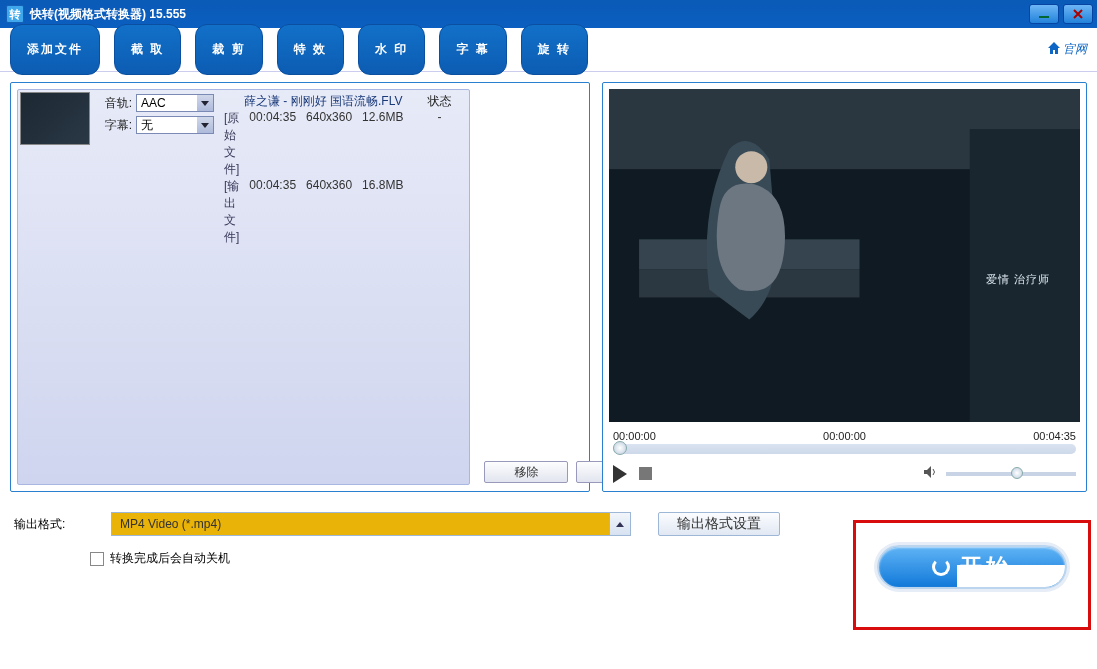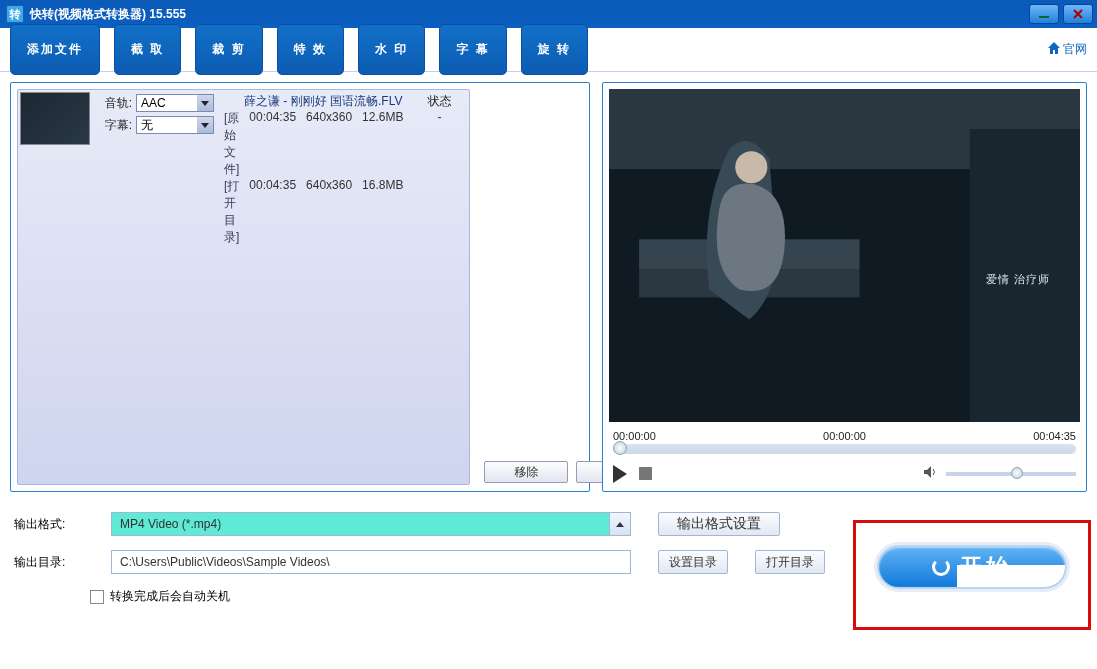--- a/index.html
+++ b/index.html
@@ -5,22 +5,22 @@
 * { box-sizing: border-box; margin: 0; padding: 0; }
 body { font-family: "Microsoft YaHei", Tahoma, sans-serif; font-size: 12px; background: #fff; width: 1097px; height: 669px; overflow: hidden; }
 
 .titlebar { height: 28px; background: linear-gradient(#0a5ab7,#0b5fc0); display: flex; align-items: center; color: #fff; font-weight: bold; padding-left: 6px; }
 .titlebar .icon-box { width: 18px; height: 18px; background: #3fa8ed; border: 1px solid #1560b7; border-radius: 2px; margin-right: 6px; display: flex; align-items: center; justify-content: center; font-size: 11px; color:#fff;}
 .titlebar .spacer { flex: 1; }
 .titlebar .winbtn { width: 30px; height: 20px; margin-right: 4px; border: 1px solid #0544a3; border-radius: 3px; background: linear-gradient(#6db6f6,#2282db); display: flex; align-items: center; justify-content: center; color: #003; font-weight: bold; cursor: pointer; }
 .winbtn svg { width:14px; height:14px; }
 
 .toolbar { height: 44px; background: #fff; border-bottom: 1px solid #cce; display: flex; align-items: center; padding: 0 10px; gap: 14px; }
-.tbtn { padding: 16px 16px; background: linear-gradient(#1270c8,#0c5cb2); color: #fff; border: 1px solid #0a4fa0; border-radius: 5px; font-weight: bold; cursor: pointer; letter-spacing: 2px; font-size:12px;}
-.toolbar .right { margin-left: auto; display: flex; align-items: center; gap: 1px; color: #0d65c4; cursor: pointer; }
+.tbtn { padding: 16px 16px; background: linear-gradient(#1270c8,#0c5cb2); color: #fff; border: 1px solid #0a4fa0; border-radius: 12px; font-weight: bold; cursor: pointer; letter-spacing: 2px; font-size:12px;}
+.toolbar .right { margin-left: auto; display: flex; align-items: center; gap: 1px; color: #0d65c4; cursor: pointer; font-style: italic; }
 .home-icon svg{width:16px;height:16px;fill:#0d65c4;}
 
 .content { display: flex; padding: 10px; gap: 12px; height: 430px; }
 .panel { border: 1px solid #2a80d0; background: #fff; border-radius: 2px; }
 .left-panel { width: 580px; display: flex; flex-direction: row; }
 .right-panel { flex: 1; display: flex; flex-direction: column; }
 
 .file-row { margin: 6px; display: flex; background: linear-gradient(#e7eaf7,#cfd5ef); border: 1px solid #a9b6e1; border-radius: 2px; }
 .thumb { width: 70px; height: 53px; background: linear-gradient(135deg,#1c2933,#2a3745); border:1px solid #888; margin: 2px; }
 .track-col { padding: 4px 4px; }
@@ -51,21 +51,21 @@
 .pbtn.stop{width:13px;height:13px;background:#777;}
 .vol { margin-left:auto; display:flex; align-items:center; gap:8px;}
 .vol svg{width:16px;height:16px;fill:#555;}
 .vol-track{width:130px;height:4px;background:#c8d3e6;position:relative;}
 .vol-track .knob{position:absolute;left:50%;top:-5px;width:12px;height:12px;background:radial-gradient(#fff,#bcd);border:1px solid #8aa;border-radius:50%;}
 
 .bottom { padding: 10px 14px; }
 .form-row{display:flex;align-items:center;margin-bottom:14px;gap:27px;}
 .form-row .flabel{width:70px;color:#000;}
 .combo{display:flex;align-items:center;flex:0 0 520px;}
-.combo .inp{flex:1;height:24px;border:1px solid #9fb7d6;border-right:none;background:#5eead4;padding:0 8px;display:flex;align-items:center;color:#333;}
+.combo .inp{flex:1;height:24px;border:1px solid #9fb7d6;border-right:none;background:#eab308;padding:0 8px;display:flex;align-items:center;color:#333;}
 .combo .drop{width:22px;height:24px;border:1px solid #9fb7d6;background:linear-gradient(#f2f6fb,#d7e2f1);display:flex;align-items:center;justify-content:center;cursor:pointer;}
 .combo .drop::after{content:"";border-left:4px solid transparent;border-right:4px solid transparent;border-bottom:5px solid #335;}
 .wide-btn{height:24px;padding:0 18px;border:1px solid #9fb7d6;background:linear-gradient(#fbfcfe,#e1e8f3);border-radius:2px;cursor:pointer;color:#333;font-size:14px;}
 .path-input{flex:0 0 520px;height:24px;border:1px solid #9fb7d6;background:#fff;padding:0 8px;display:flex;align-items:center;color:#333;}
 .small-btn{height:24px;padding:0 10px;border:1px solid #9fb7d6;background:linear-gradient(#fbfcfe,#e1e8f3);border-radius:2px;cursor:pointer;font-size:12px;color:#333;}
 .chk-row{display:flex;align-items:center;gap:6px;margin-left:76px;}
 .chk{width:14px;height:14px;border:1px solid #888;background:#fff;cursor:pointer;}
 
 .action-area{position:absolute;right:6px;top:520px;width:238px;height:110px;border:3px solid #d80c0c;background:#fff;display:flex;align-items:flex-start;justify-content:center;padding-top:22px;}
 .start-btn{width:190px;height:44px;border-radius:22px;background:linear-gradient(#5fb3f5,#1179d9);border:2px solid #bcd5ee;box-shadow:0 0 0 3px #e6edf6, inset 0 1px 2px rgba(255,255,255,.6);display:flex;align-items:center;justify-content:center;gap:10px;cursor:pointer;position:relative;overflow:hidden;}
@@ -130,21 +130,21 @@
       </div>
       <div class="meta-col">
         <div class="fname">薛之谦 - 刚刚好 国语流畅.FLV</div>
         <div class="row">
             <span class="tag">[原始文件]</span>
             <span>00:04:35</span>
             <span>640x360</span>
             <span>12.6MB</span>
           </div>
         <div class="row">
-            <span class="tag">[打开目录]</span>
+            <span class="tag">[输出文件]</span>
             <span>00:04:35</span>
             <span>640x360</span>
             <span>16.8MB</span>
           </div>
       </div>
       <div class="status-col">
         <div class="hdr">状态</div>
         <div>-</div>
       </div>
     </div>
@@ -194,26 +194,20 @@
 
 <div class="bottom">
   <div class="form-row">
     <span class="flabel">输出格式:</span>
     <div class="combo">
       <div class="inp">MP4 Video (*.mp4)</div>
       <div class="drop"></div>
     </div>
     <button class="wide-btn">输出格式设置</button>
   </div>
-  <div class="form-row">
-    <span class="flabel">输出目录:</span>
-    <div class="path-input">C:\Users\Public\Videos\Sample Videos\</div>
-    <button class="small-btn">设置目录</button>
-    <button class="small-btn">打开目录</button>
-  </div>
   <div class="chk-row">
     <div class="chk"></div>
     <span>转换完成后会自动关机</span>
   </div>
 </div>
 
 <div class="action-area">
   <div class="start-btn">
     <div class="ring"></div>
     <span class="txt">开始</span>

